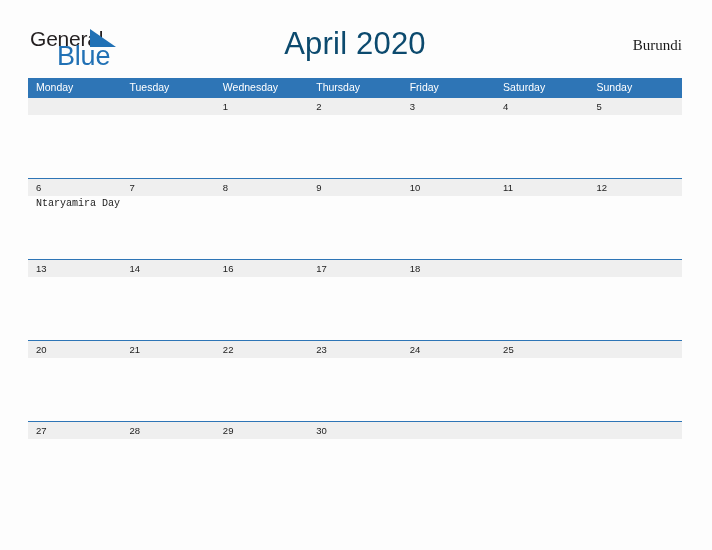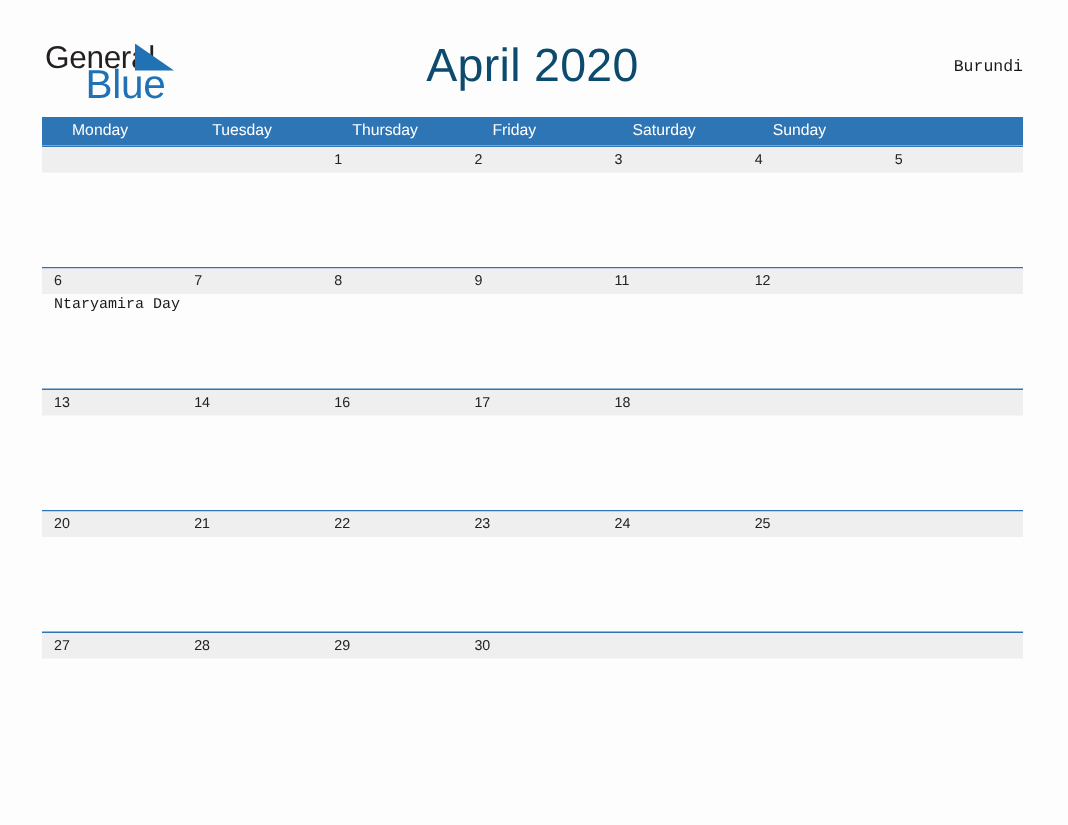--- a/index.html
+++ b/index.html
@@ -72,45 +72,45 @@
     color: #0c4a6e;
     font-weight: normal;
     font-family: "Liberation Sans", sans-serif;
     letter-spacing: 0.2px;
   }
 
   .country-label {
     position: absolute;
     right: 0;
     top: 14px;
-    font-size: 11px;
+    font-size: 15px;
     line-height: 18px;
     color: #1a1a1a;
     text-align: right;
-    font-family: Liberation Mono, monospace;
+    font-family: Liberation Serif, serif;
   }
 
   
   .calendar {
     position: absolute;
     left: 28px;
     top: 78px;
     width: 654px;
   }
 
   .weekday-header {
     display: flex;
     width: 100%;
     height: 19px;
     background: #2e75b6;
   }
   .weekday-cell {
     width: 14.2857%;
     box-sizing: border-box;
-    padding-left: 20px;
+    padding-left: 8px;
     color: #ffffff;
     font-size: 10.5px;
     line-height: 19px;
     font-family: "Liberation Sans", sans-serif;
     white-space: nowrap;
     overflow: hidden;
   }
 
   .week-row {
     position: relative;
@@ -184,20 +184,21 @@
   <div class="calendar-title">April 2020</div>
 
   <div class="country-label">Burundi</div>
 </div>
 
 <div class="calendar">
 
   <div class="weekday-header">
     <div class="weekday-cell">Monday</div>
     <div class="weekday-cell">Tuesday</div>
+    <div class="weekday-cell">Wednesday</div>
     <div class="weekday-cell">Thursday</div>
     <div class="weekday-cell">Friday</div>
     <div class="weekday-cell">Saturday</div>
     <div class="weekday-cell">Sunday</div>
   </div>
 
   <div class="week-row">
     <div class="week-band"></div>
     <div class="day-cells">
       <div class="day-cell empty">
@@ -246,20 +247,24 @@
         </div>
       <div class="day-cell">
           <span class="day-number">8</span>
           <div class="day-events"></div>
         </div>
       <div class="day-cell">
           <span class="day-number">9</span>
           <div class="day-events"></div>
         </div>
       <div class="day-cell">
+          <span class="day-number">10</span>
+          <div class="day-events"></div>
+        </div>
+      <div class="day-cell">
           <span class="day-number">11</span>
           <div class="day-events"></div>
         </div>
       <div class="day-cell">
           <span class="day-number">12</span>
           <div class="day-events"></div>
         </div>
     </div>
   </div>
 

